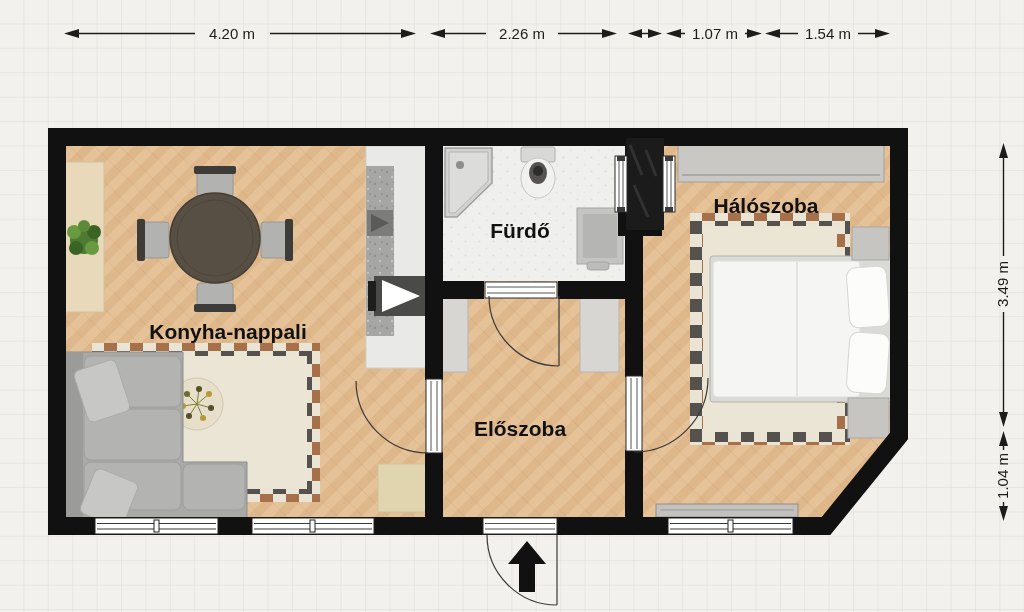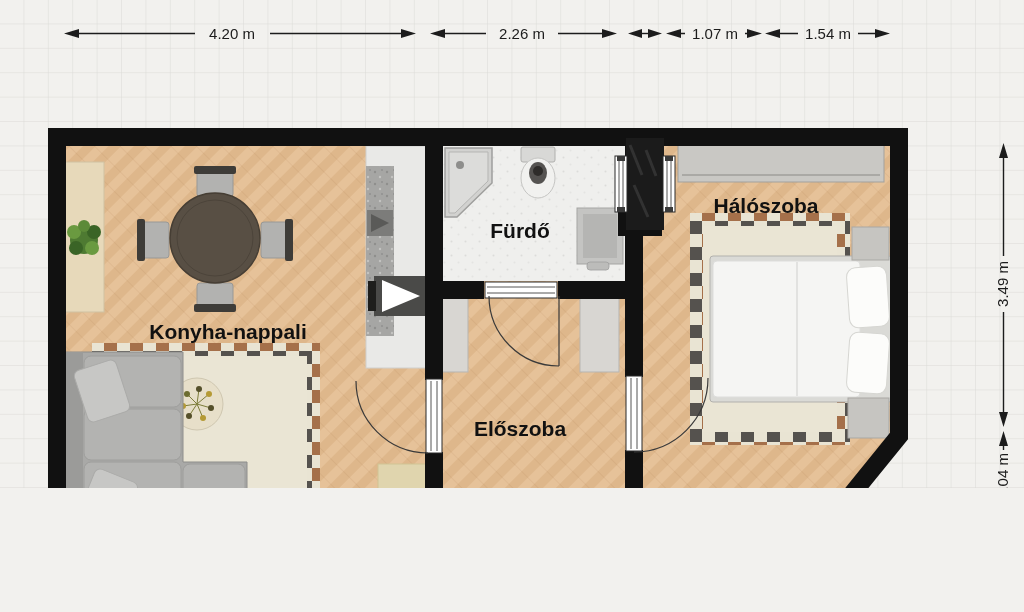--- a/index.html
+++ b/index.html
@@ -1,16 +1,16 @@
 <!DOCTYPE html>
 <html><head>
 <meta charset="utf-8">
 <style>
   html,body{margin:0;padding:0;background:#f2f1ee;}
-  .stage{width:1024px;height:488px;position:relative;overflow:hidden;}
+  .stage{width:1024px;height:612px;position:relative;overflow:hidden;}
   svg{display:block;}
   text{font-family:"Liberation Sans", sans-serif;}
   .dim-label{font-size:15px;fill:#1c1c1c;}
   .room-label{font-size:21px;font-weight:bold;fill:#111;}
 </style>
 </head>
 <body>
 
 <div class="stage">
 <svg width="1024" height="612" viewBox="0 0 1024 612">

